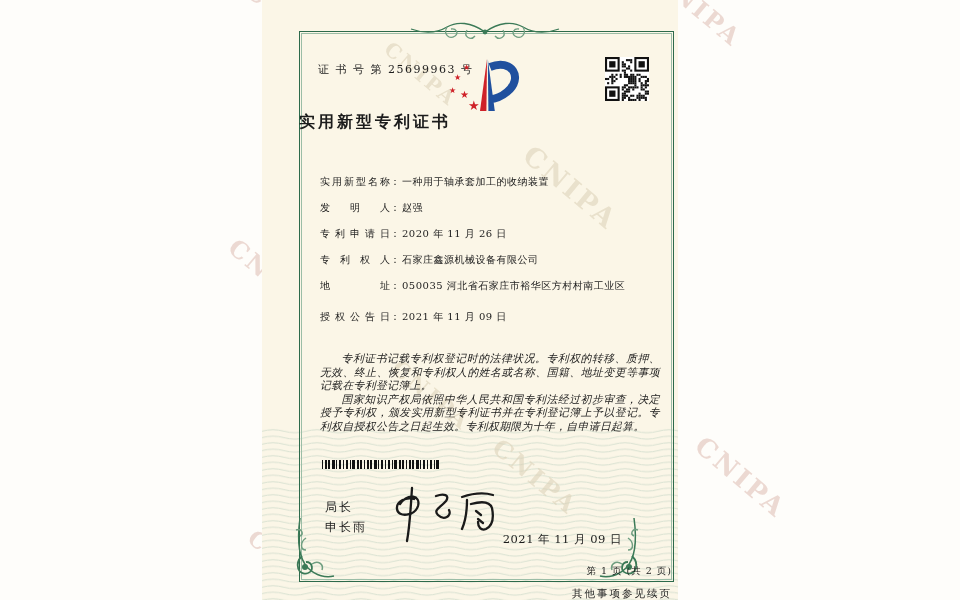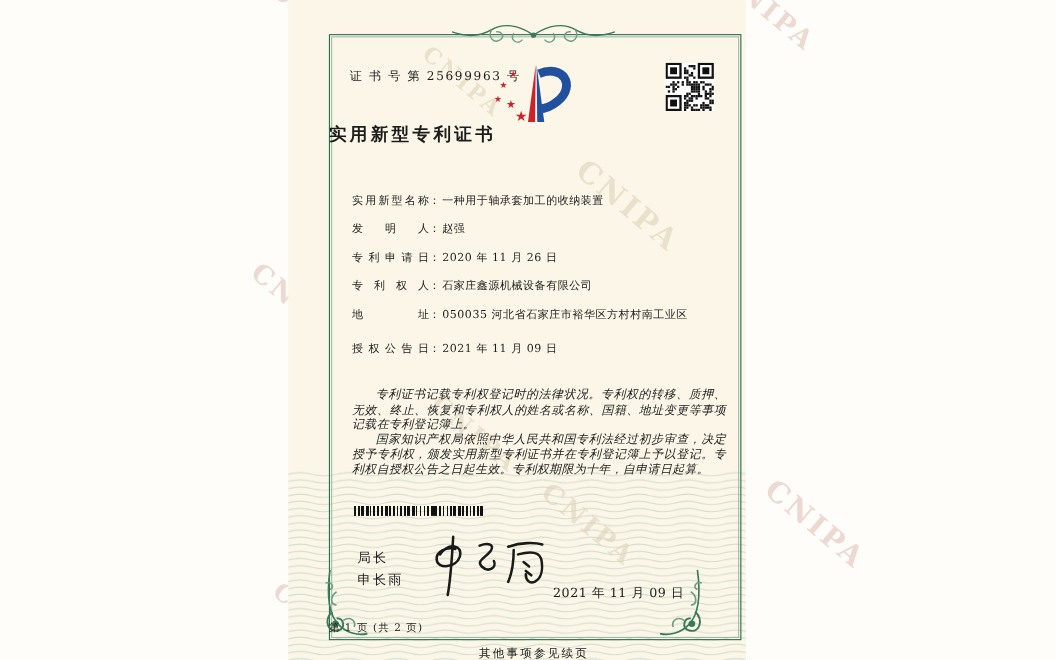--- a/index.html
+++ b/index.html
@@ -42,23 +42,23 @@
   .paras{position:absolute;left:21px;top:321px;width:340px;font-size:10.8px;
          line-height:13.6px;font-style:italic;letter-spacing:.4px;text-align:justify;}
   .paras p{margin:0;text-indent:2em;}
   
   .barcode{position:absolute;left:23px;top:429px;width:118px;height:9px;
            background-image:repeating-linear-gradient(90deg,#111 0 1.5px,transparent 1.5px 3.5px),
                             repeating-linear-gradient(90deg,#111 0 1px,transparent 1px 6px);}
   .signer{position:absolute;left:26px;top:466px;font-size:12px;line-height:20px;letter-spacing:2px;}
   .signature{position:absolute;left:86px;top:452px;width:118px;height:62px;}
   .sign-date{position:absolute;right:50px;top:501px;font-size:11.5px;letter-spacing:.5px;}
-  .page-num{position:absolute;left:0;bottom:2px;width:100%;text-align:left;
+  .page-num{position:absolute;left:0;bottom:2px;width:100%;text-align:right;
             font-size:9.5px;letter-spacing:1px;}
-  .footer-note{position:absolute;left:0;top:556px;width:100%;text-align:center;
+  .footer-note{position:absolute;left:0;top:556px;width:100%;text-align:right;
                font-size:10.5px;letter-spacing:2px;}
 </style>
 </head>
 <body>
 
 <div class="stage">
 
   <div class="wm wm-out" style="left:236px;top:6px;font-size:26px;">CNIPA</div>
   <div class="wm wm-out" style="left:648px;top:-6px;font-size:24px;">CNIPA</div>
   <div class="wm wm-out" style="left:220px;top:262px;font-size:24px;">CNIPA</div>

